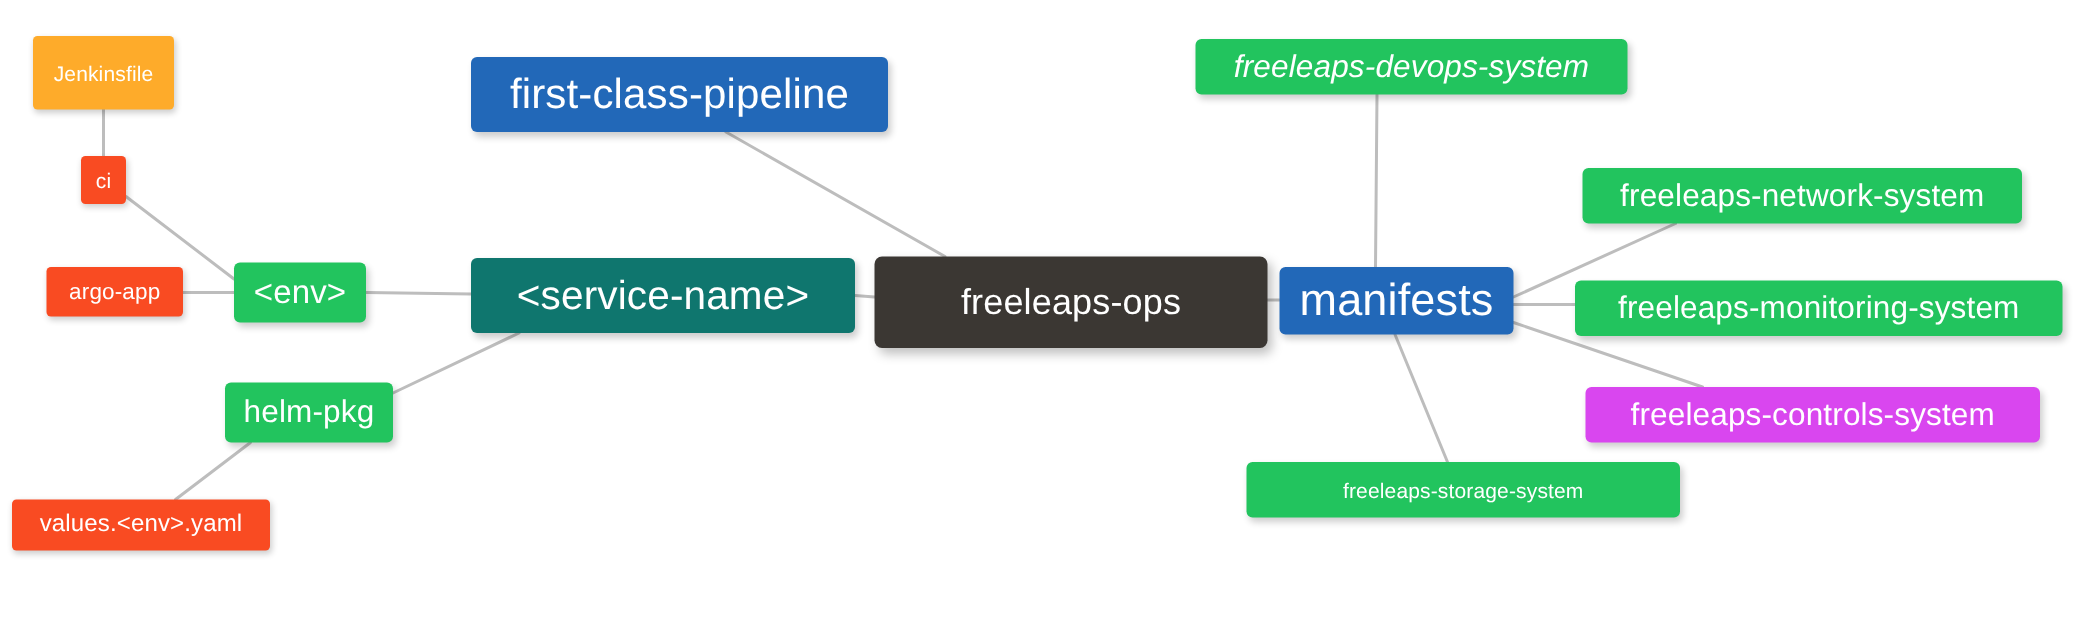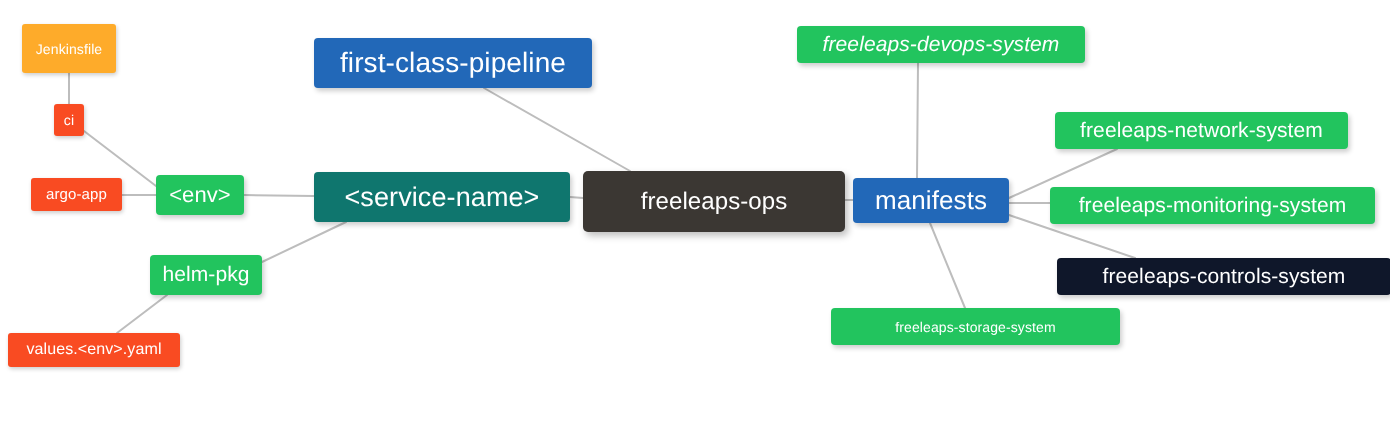--- a/index.html
+++ b/index.html
@@ -75,21 +75,21 @@
   <div id="node-layer">
       <div class="node tiny" style="left: 22px; top: 24px; width: 94px; height: 49px; background: rgb(254, 171, 42); font-size: 14px;">Jenkinsfile</div>
       <div class="node tiny" style="left: 54px; top: 104px; width: 30px; height: 32px; background: rgb(249, 75, 34); font-size: 14px;">ci</div>
       <div class="node tiny" style="left: 31px; top: 178px; width: 91px; height: 33px; background: rgb(249, 75, 34); font-size: 15px;">argo-app</div>
       <div class="node" style="left: 156px; top: 175px; width: 88px; height: 40px; background: rgb(34, 196, 94); font-size: 22px;">&lt;env&gt;</div>
       <div class="node" style="left: 150px; top: 255px; width: 112px; height: 40px; background: rgb(34, 196, 94); font-size: 21px;">helm-pkg</div>
       <div class="node tiny" style="left: 8px; top: 333px; width: 172px; height: 34px; background: rgb(249, 75, 34); font-size: 16px;">values.&lt;env&gt;.yaml</div>
       <div class="node" style="left: 314px; top: 38px; width: 278px; height: 50px; background: rgb(34, 104, 184); font-size: 28px;">first-class-pipeline</div>
       <div class="node" style="left: 314px; top: 172px; width: 256px; height: 50px; background: #0f766e; font-size: 27px;">&lt;service-name&gt;</div>
       <div class="node root" style="left: 583px; top: 171px; width: 262px; height: 61px; background: rgb(59, 55, 51); font-size: 24px;">freeleaps-ops</div>
-      <div class="node" style="left: 853px; top: 178px; width: 156px; height: 45px; background: rgb(34, 104, 184); font-size: 26px;">manifests</div>
+      <div class="node" style="left: 853px; top: 178px; width: 156px; height: 45px; background: rgb(34, 104, 184); font-size: 30px;">manifests</div>
       <div class="node" style="left: 797px; top: 26px; width: 288px; height: 37px; background: rgb(34, 196, 94); font-size: 21px; font-style: italic;">freeleaps-devops-system</div>
       <div class="node" style="left: 1055px; top: 112px; width: 293px; height: 37px; background: rgb(34, 196, 94); font-size: 21px;">freeleaps-network-system</div>
       <div class="node" style="left: 1050px; top: 187px; width: 325px; height: 37px; background: rgb(34, 196, 94); font-size: 21px;">freeleaps-monitoring-system</div>
-      <div class="node" style="left: 1057px; top: 258px; width: 334px; height: 37px; background: #0f172a; font-size: 21px;">freeleaps-controls-system</div>
+      <div class="node" style="left: 1057px; top: 258px; width: 303px; height: 37px; background: #d946ef; font-size: 21px;">freeleaps-controls-system</div>
       <div class="node" style="left: 815px; top: 308px; width: 289px; height: 37px; background: rgb(34, 196, 94); font-size: 14px; margin-left: 16px;">freeleaps-storage-system</div>
     </div>
 
 </div>
 
 </body></html>

